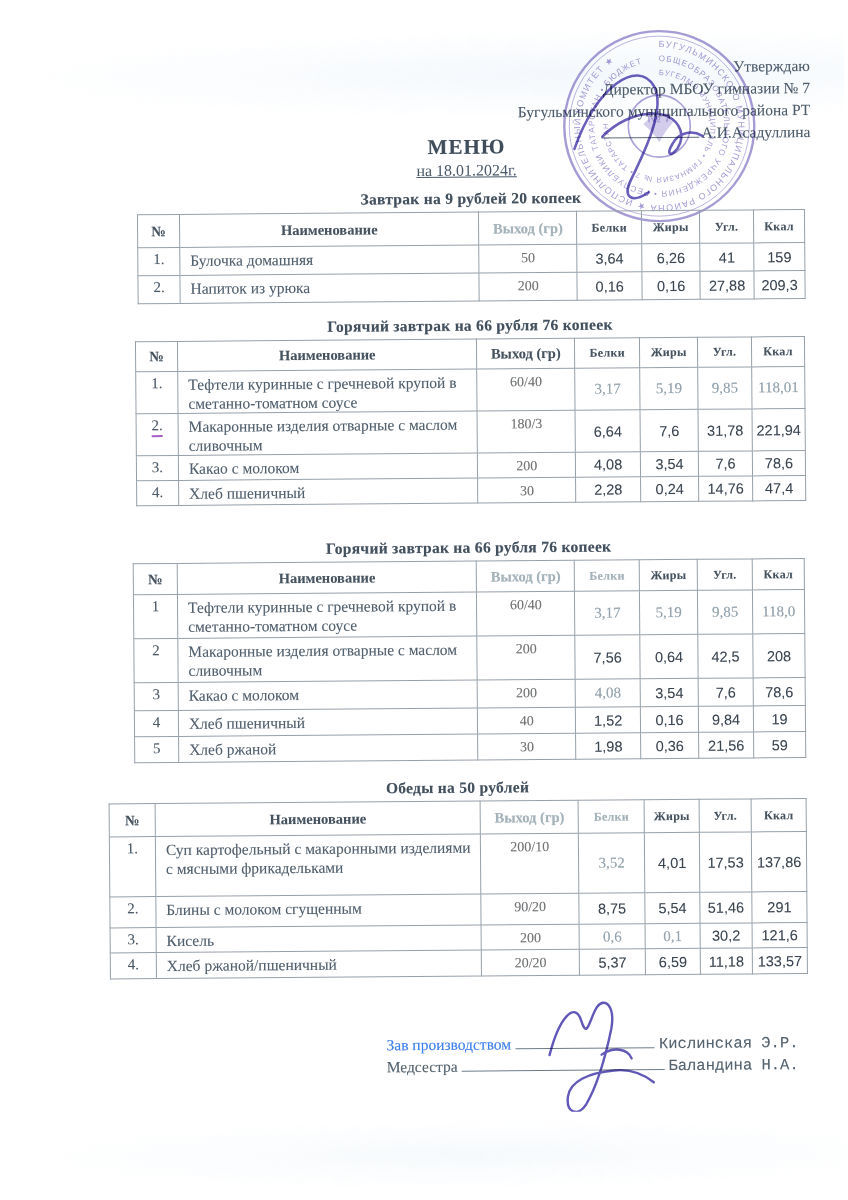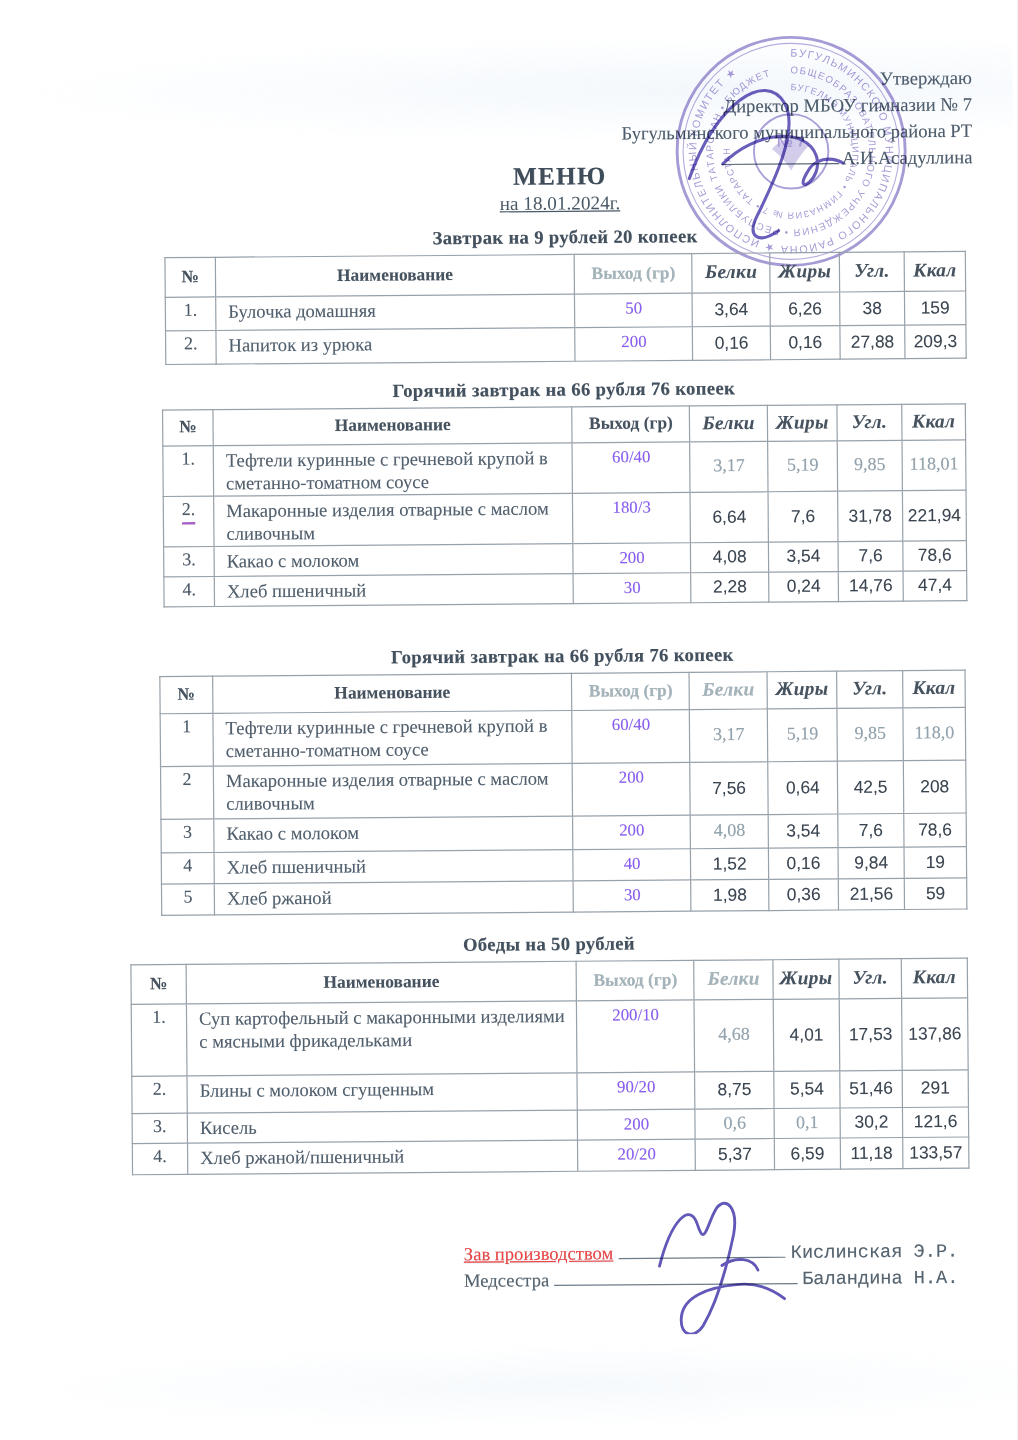--- a/index.html
+++ b/index.html
@@ -40,38 +40,38 @@
   .sec{position:absolute;}
   .sec h3{margin:0 0 0 0;text-align:center;font-size:15.5px;font-weight:bold;
     color:#43505d;letter-spacing:0.3px;height:22px;
     text-shadow:0.3px 0.3px 0.4px rgba(70,85,105,0.4);}
   table{border-collapse:collapse;table-layout:fixed;
     text-shadow:0.2px 0.2px 0.4px rgba(90,105,125,0.3);}
   td,th{border:1px solid #97a1aa;overflow:hidden;}
   table{border:1.5px solid #8d97a1;}
   th{font-weight:bold;color:#46535f;}
   th.big{font-size:14.5px;}
-  th.sm{font-size:16px;letter-spacing:0.3px;font-style:italic;}
+  th.sm{font-size:12px;letter-spacing:0.3px;}
   th.fade{color:#a5b4ba;}
   td.c-num{font-size:15px;text-align:center;vertical-align:top;padding-top:3px;}
   td.c-name{font-size:15.5px;text-align:left;vertical-align:top;
     padding:3px 6px 0 10px;line-height:19px;color:#52606d;}
   td.c-out{font-size:14px;text-align:center;vertical-align:top;padding-top:5px;
-    color:#8b5cf6;}
+    color:#737373;}
   td.c-n{font-family:"Liberation Sans","DejaVu Sans",sans-serif;font-size:14.5px;
     text-align:center;vertical-align:middle;color:#3b4550;}
   td.c-n.light{font-family:"Liberation Serif",serif;color:#93a3ad;font-size:15px;}
   .pmark{display:inline-block;border-bottom:2px solid #a55fc6;padding-bottom:1px;}
 
   
   .footer{position:absolute;left:383px;top:1034px;width:412px;font-size:15.5px;
     color:#56646f;text-shadow:0.2px 0.2px 0.5px rgba(90,105,125,0.35);}
   .f-row{display:flex;align-items:baseline;height:22px;}
   .f-row .lbl{white-space:nowrap;}
-  .f-row .lbl.faded{color:#ef4444;text-decoration:underline;}
+  .f-row .lbl.faded{color:#3b82f6;}
   .f-row .line{flex:1;border-bottom:1px solid #6e7c89;height:15px;margin:0 4px;}
   .f-row .nm{white-space:nowrap;font-family:Liberation Mono, monospace;}
 </style>
 </head>
 <body>
 
 <div class="page">
   <div class="tilt">
 
     <div class="noise n1"></div>
@@ -147,21 +147,21 @@
             <th class="sm">Ккал</th>
           </tr>
         </thead>
         <tbody>
           <tr style="height:28px">
             <td class="c-num">1.</td>
             <td class="c-name">Булочка домашняя</td>
             <td class="c-out">50</td>
             <td class="c-n">3,64</td>
             <td class="c-n">6,26</td>
-            <td class="c-n">38</td>
+            <td class="c-n">41</td>
             <td class="c-n">159</td>
           </tr>
           <tr style="height:28px">
             <td class="c-num">2.</td>
             <td class="c-name">Напиток из урюка</td>
             <td class="c-out">200</td>
             <td class="c-n">0,16</td>
             <td class="c-n">0,16</td>
             <td class="c-n">27,88</td>
             <td class="c-n">209,3</td>
@@ -328,21 +328,21 @@
             <th class="sm">Жиры</th>
             <th class="sm">Угл.</th>
             <th class="sm">Ккал</th>
           </tr>
         </thead>
         <tbody>
           <tr style="height:60px">
             <td class="c-num">1.</td>
             <td class="c-name">Суп картофельный с макаронными изделиями с мясными фрикадельками</td>
             <td class="c-out">200/10</td>
-            <td class="c-n light">4,68</td>
+            <td class="c-n light">3,52</td>
             <td class="c-n">4,01</td>
             <td class="c-n">17,53</td>
             <td class="c-n">137,86</td>
           </tr>
           <tr style="height:31px">
             <td class="c-num">2.</td>
             <td class="c-name">Блины с молоком сгущенным</td>
             <td class="c-out">90/20</td>
             <td class="c-n">8,75</td>
             <td class="c-n">5,54</td>

